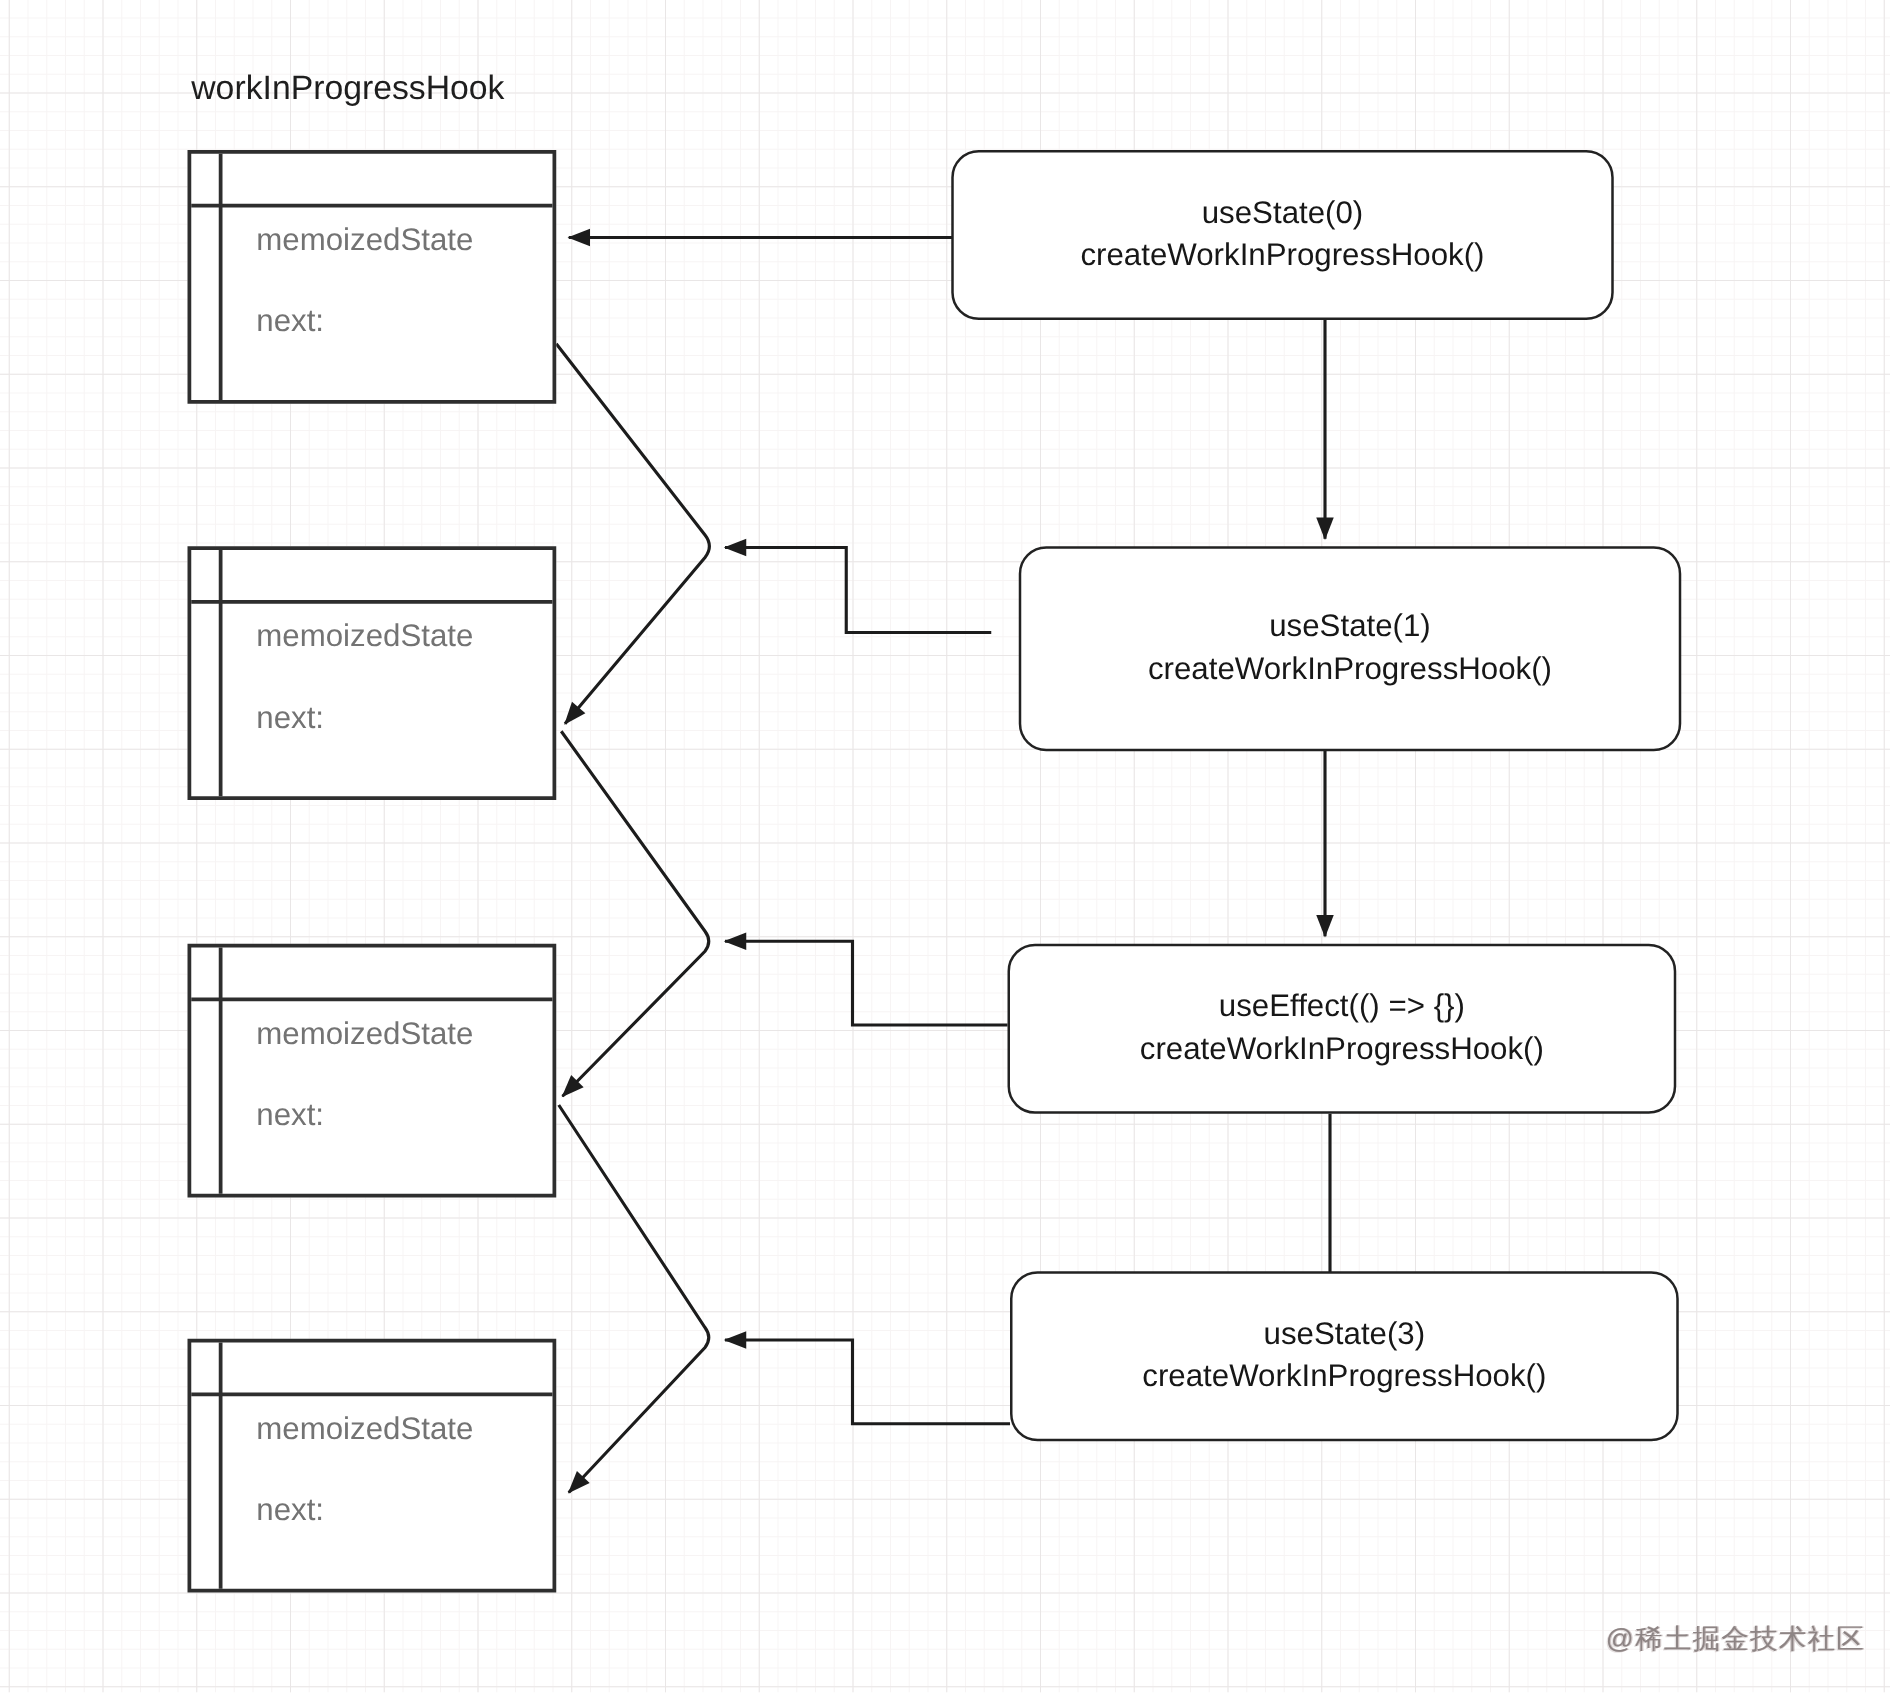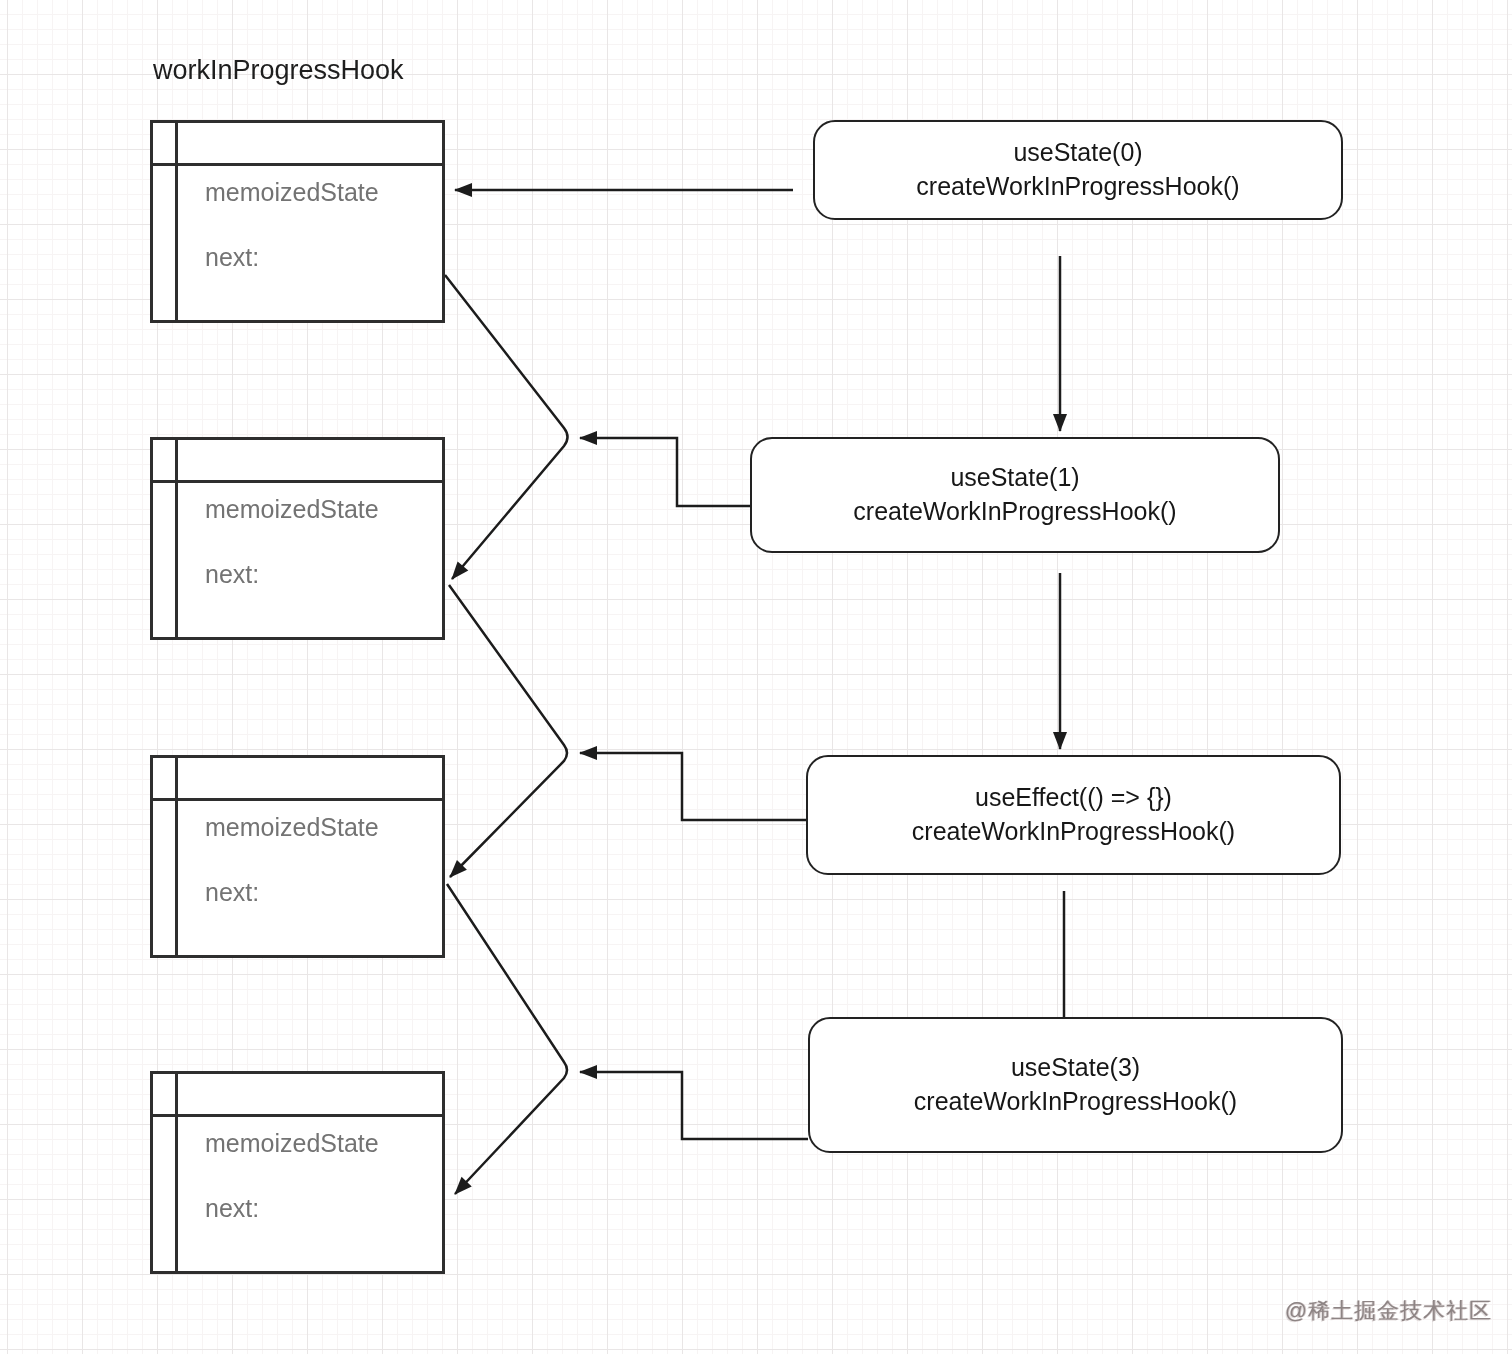--- a/index.html
+++ b/index.html
@@ -92,29 +92,29 @@
     <div class="hook-label l1">memoizedState</div>
     <div class="hook-label l2">next:</div>
   </div>
   <div class="hook-box" style="top:1071px">
     <div class="hook-vline"></div>
     <div class="hook-hline"></div>
     <div class="hook-label l1">memoizedState</div>
     <div class="hook-label l2">next:</div>
   </div>
 
-  <div class="fn-box" style="left:813px;top:120px;width:530px;height:100px">
+  <div class="fn-box" style="left:761px;top:120px;width:530px;height:136px">
     <div>useState(0)</div>
     <div>createWorkInProgressHook()</div>
   </div>
-  <div class="fn-box" style="left:750px;top:437px;width:530px;height:116px">
+  <div class="fn-box" style="left:815px;top:437px;width:530px;height:164px">
     <div>useState(1)</div>
     <div>createWorkInProgressHook()</div>
   </div>
-  <div class="fn-box" style="left:806px;top:755px;width:535px;height:120px">
+  <div class="fn-box" style="left:806px;top:755px;width:535px;height:136px">
     <div>useEffect(() =&gt; {})</div>
     <div>createWorkInProgressHook()</div>
   </div>
   <div class="fn-box" style="left:808px;top:1017px;width:535px;height:136px">
     <div>useState(3)</div>
     <div>createWorkInProgressHook()</div>
   </div>
 
   <div class="watermark">@稀土掘金技术社区</div>
 </div>

